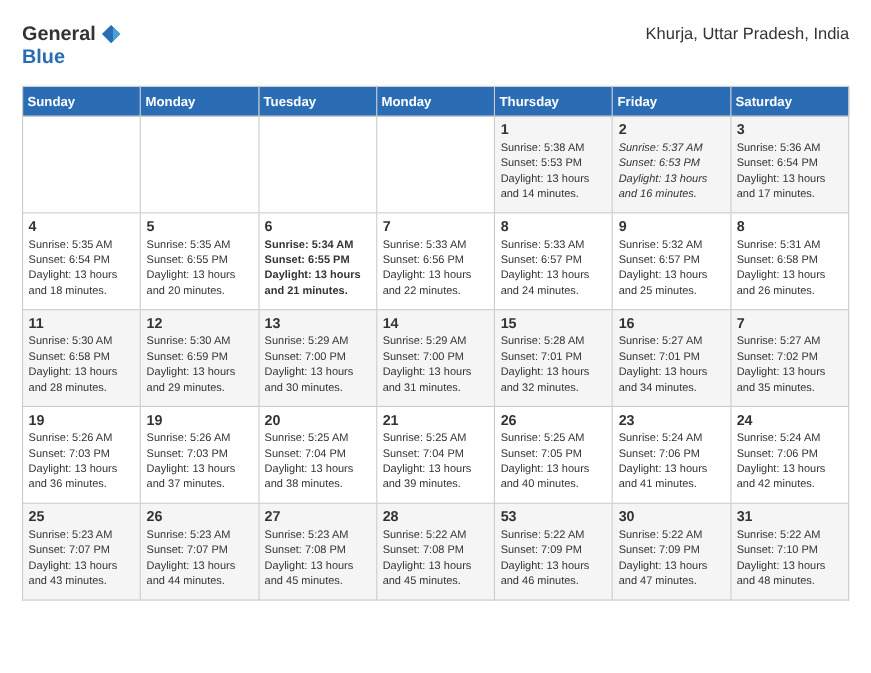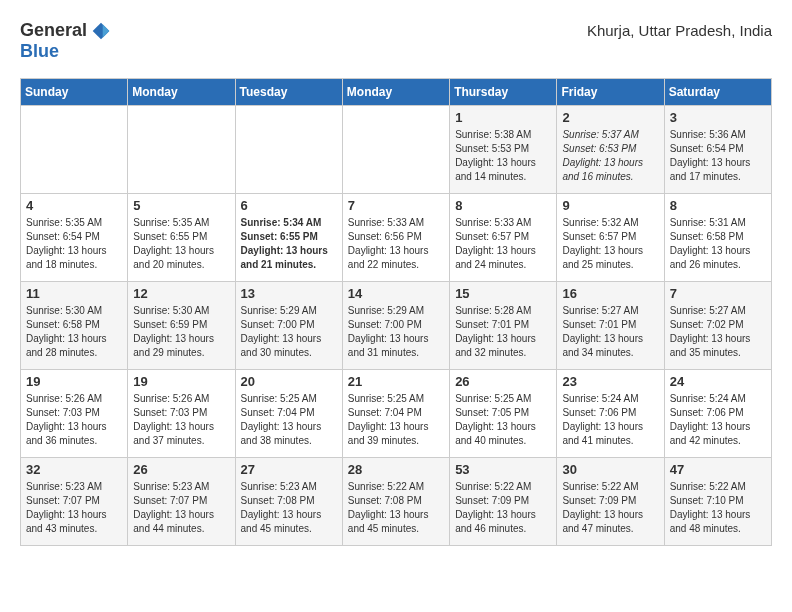--- a/index.html
+++ b/index.html
@@ -307,21 +307,21 @@
         <td>
           <span class="day-number">24</span>
           <div class="cell-content" style="white-space: pre-line;">Sunrise: 5:24 AM
 Sunset: 7:06 PM
 Daylight: 13 hours
 and 42 minutes.</div>
         </td>
       </tr>
       <tr>
         <td>
-          <span class="day-number">32</span>
+          <span class="day-number">25</span>
           <div class="cell-content" style="white-space: pre-line;">Sunrise: 5:23 AM
 Sunset: 7:07 PM
 Daylight: 13 hours
 and 43 minutes.</div>
         </td>
         <td>
           <span class="day-number">26</span>
           <div class="cell-content" style="white-space: pre-line;">Sunrise: 5:23 AM
 Sunset: 7:07 PM
 Daylight: 13 hours
@@ -349,21 +349,21 @@
 and 46 minutes.</div>
         </td>
         <td>
           <span class="day-number">30</span>
           <div class="cell-content" style="white-space: pre-line;">Sunrise: 5:22 AM
 Sunset: 7:09 PM
 Daylight: 13 hours
 and 47 minutes.</div>
         </td>
         <td>
-          <span class="day-number">47</span>
+          <span class="day-number">31</span>
           <div class="cell-content" style="white-space: pre-line;">Sunrise: 5:22 AM
 Sunset: 7:10 PM
 Daylight: 13 hours
 and 48 minutes.</div>
         </td>
       </tr>
     </tbody>
 </table>
 
 </body></html>

